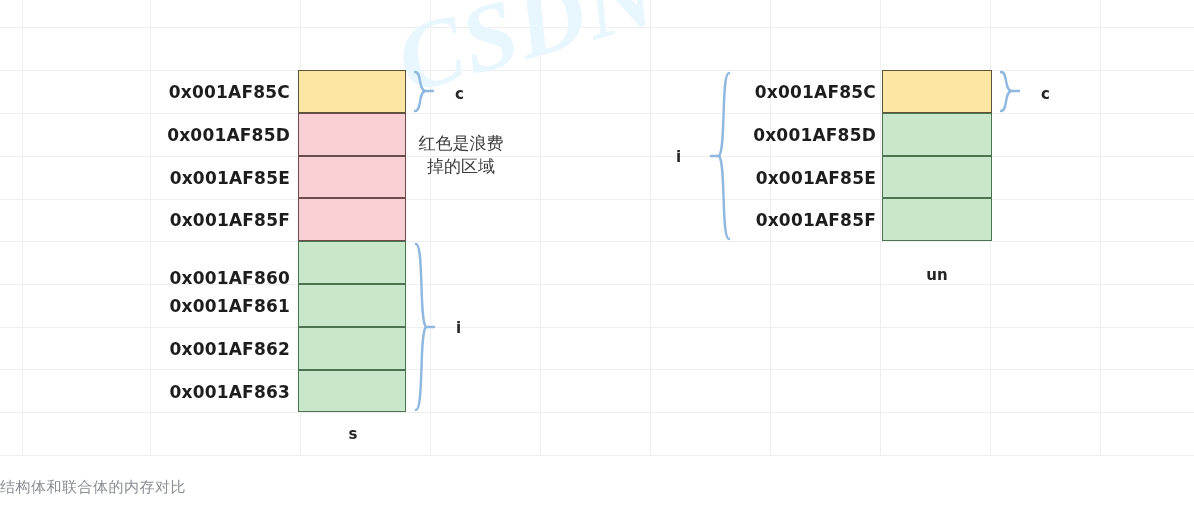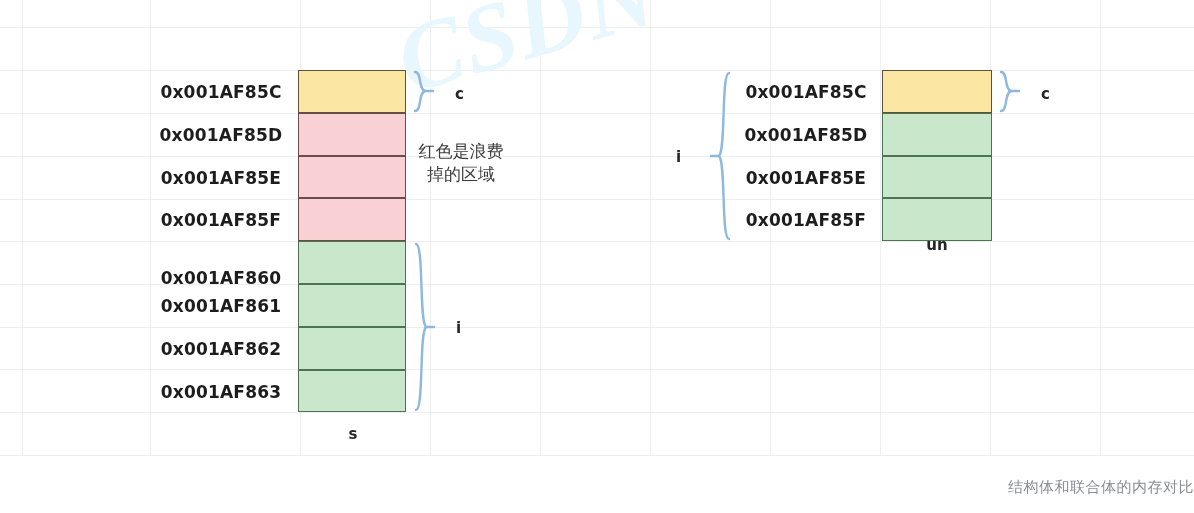--- a/index.html
+++ b/index.html
@@ -85,21 +85,21 @@
   .addr {
     position: absolute;
     font-family: "DejaVu Sans", sans-serif;
     font-size: 17px;
     font-weight: bold;
     color: #1d1d1d;
     white-space: nowrap;
     letter-spacing: 0.2px;
   }
   .addr.right-align {
-    text-align: center;
+    text-align: right;
   }
 
   
   .field-label {
     position: absolute;
     font-family: "DejaVu Sans", sans-serif;
     font-size: 15px;
     font-weight: bold;
     color: #262626;
     white-space: nowrap;
@@ -126,30 +126,29 @@
 
   
   .note {
     position: absolute;
     font-family: "DejaVu Sans", sans-serif;
     font-size: 17px;
     line-height: 1.38;
     color: #3c3c3c;
     text-align: center;
     width: 98px;
-    margin-top: 8px;
   }
 
   
   #caption {
     position: absolute;
     left: 0;
     top: 478px;
     width: 1194px;
-    text-align: right;
+    text-align: left;
     font-family: "DejaVu Sans", sans-serif;
     font-size: 15px;
     color: #8a8d93;
     letter-spacing: 0.5px;
   }
 </style>
 </head>
 <body>
 
 <div id="canvas">
@@ -243,16 +242,16 @@
   <div class="field-label" style="left:676px; top:148px;">i</div>
 
   <div class="brace" style="left:997px; top:70px;">
     <svg width="26" height="44" viewBox="0 0 26 44">
       <path d="M4 2 C11 2, 7 19, 14 21 C7 23, 11 41, 4 41" fill="none" stroke="#8fb8e0" stroke-width="2.4" stroke-linecap="round" stroke-linejoin="round"></path>
       <path d="M14 21 L22 21" fill="none" stroke="#8fb8e0" stroke-width="2.4" stroke-linecap="round"></path>
     </svg>
   </div>
   <div class="field-label" style="left:1041px; top:85px;">c</div>
 
-  <div class="struct-label" style="left:882px; top:236px; width:110px;">un</div>
+  <div class="struct-label" style="left:882px; top:266px; width:110px;">un</div>
 
   <div id="caption">结构体和联合体的内存对比</div>
 </div>
 
 </body></html>

